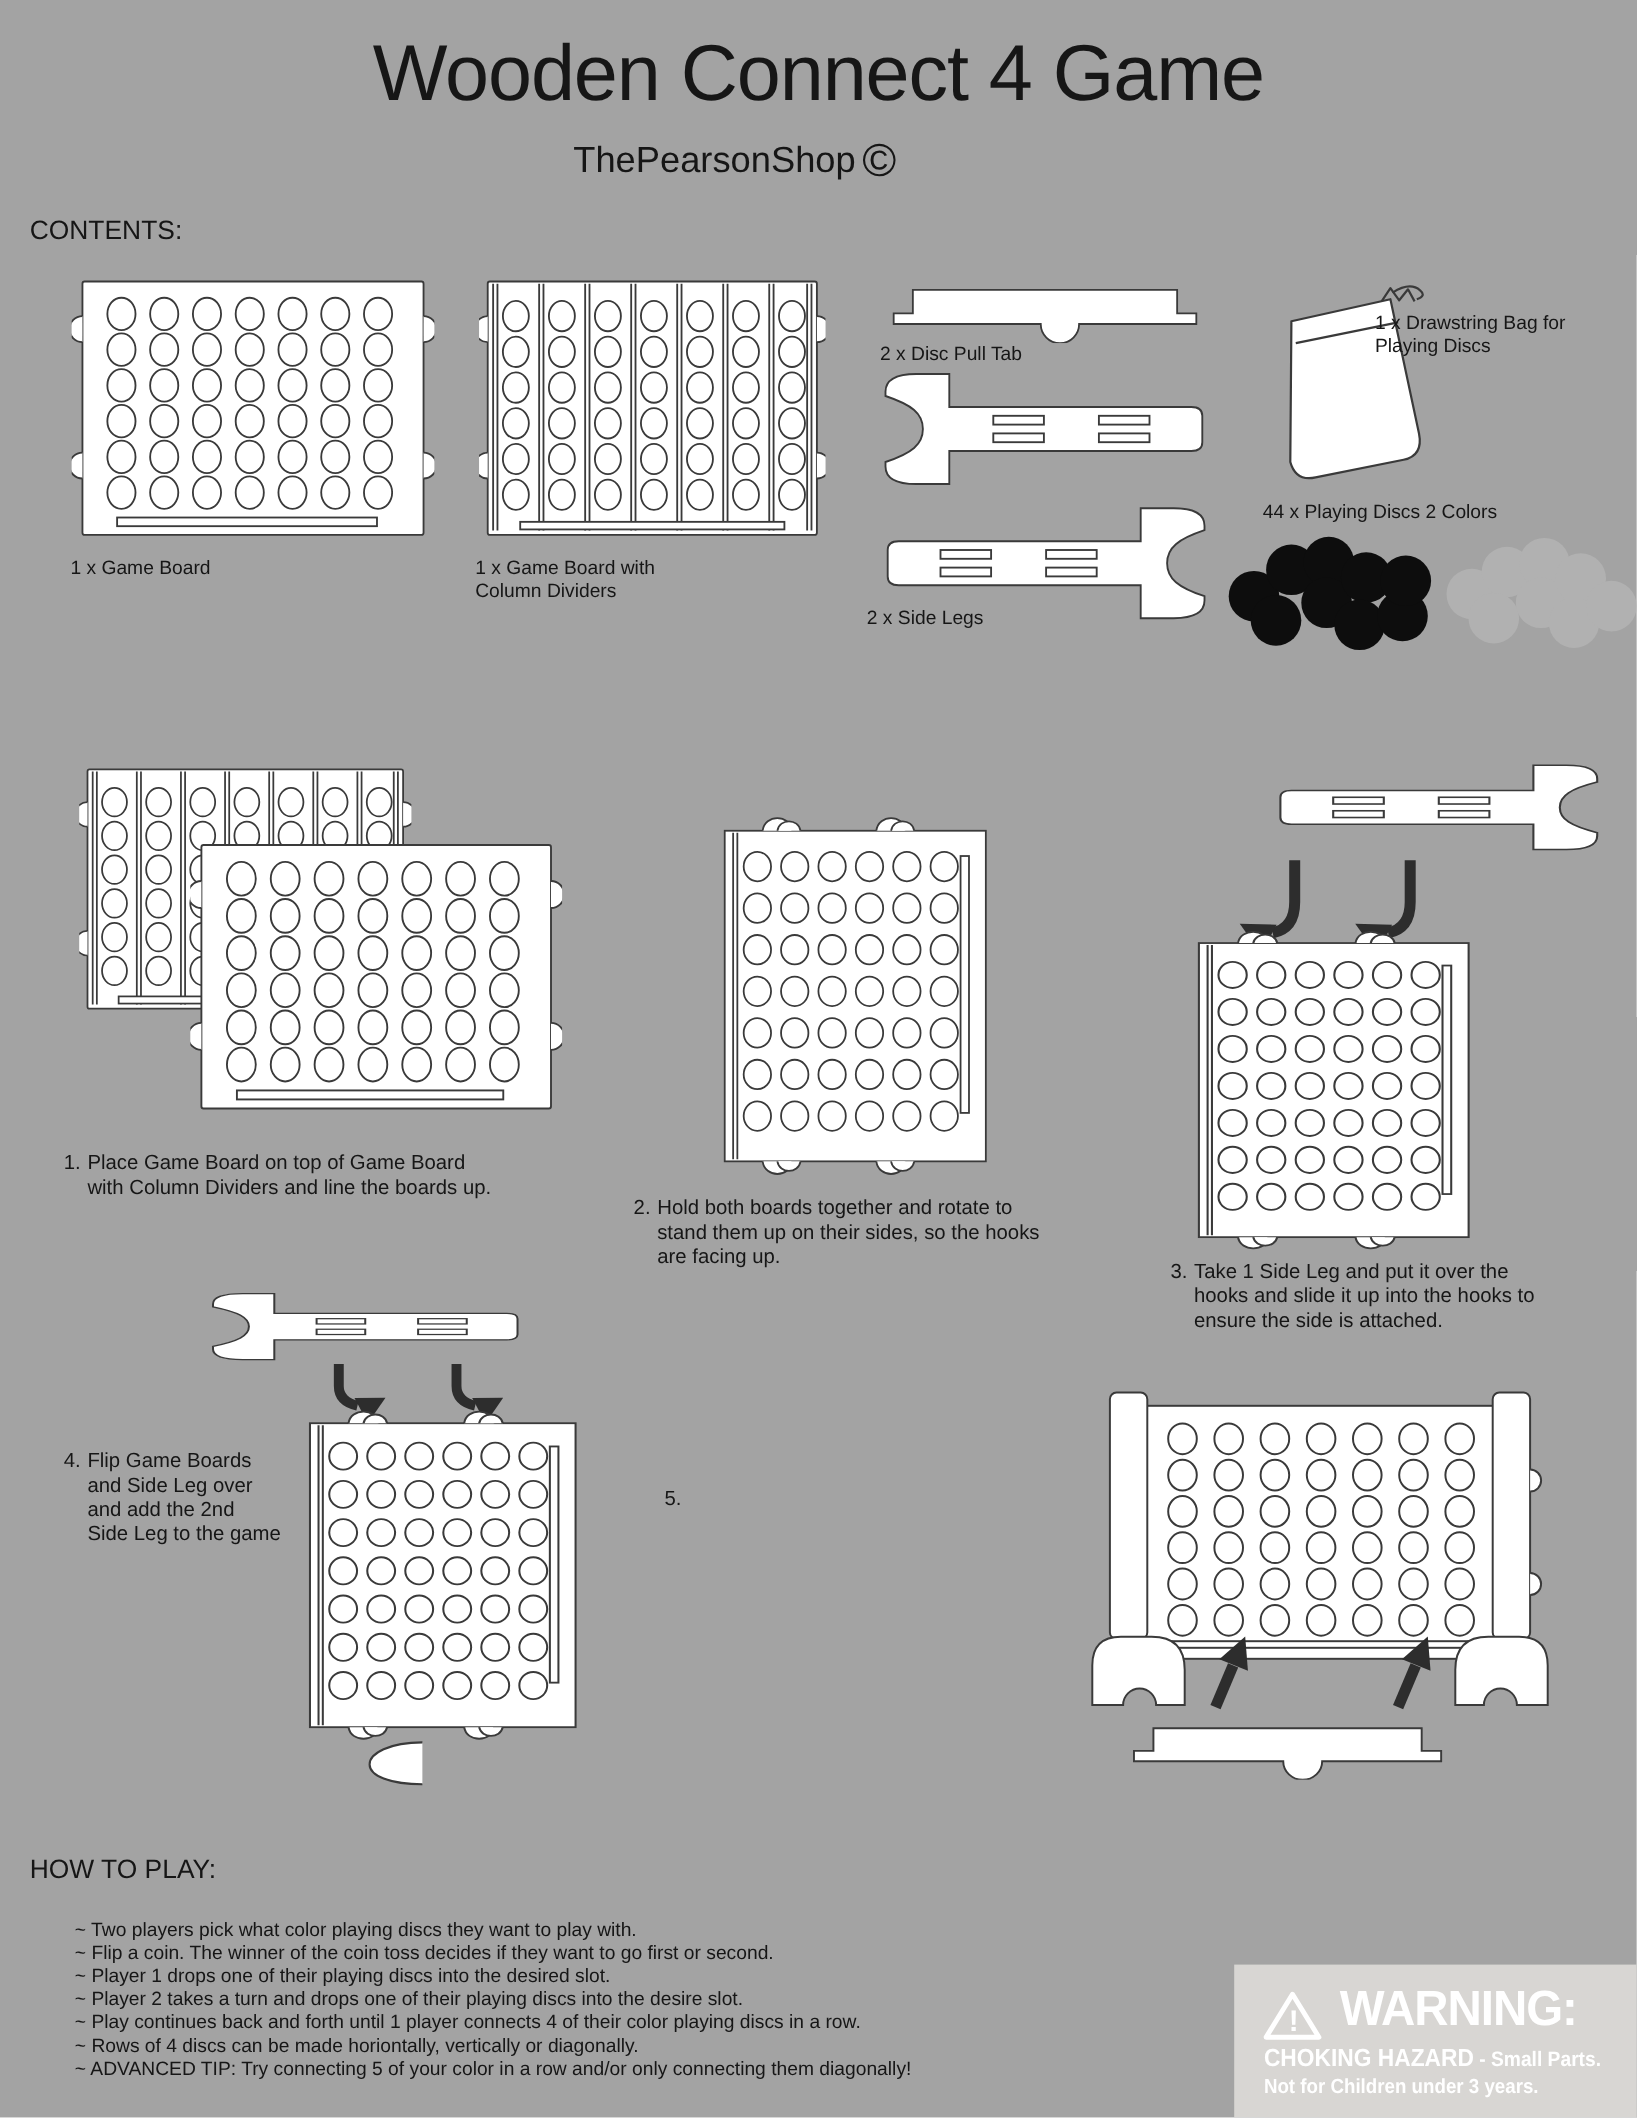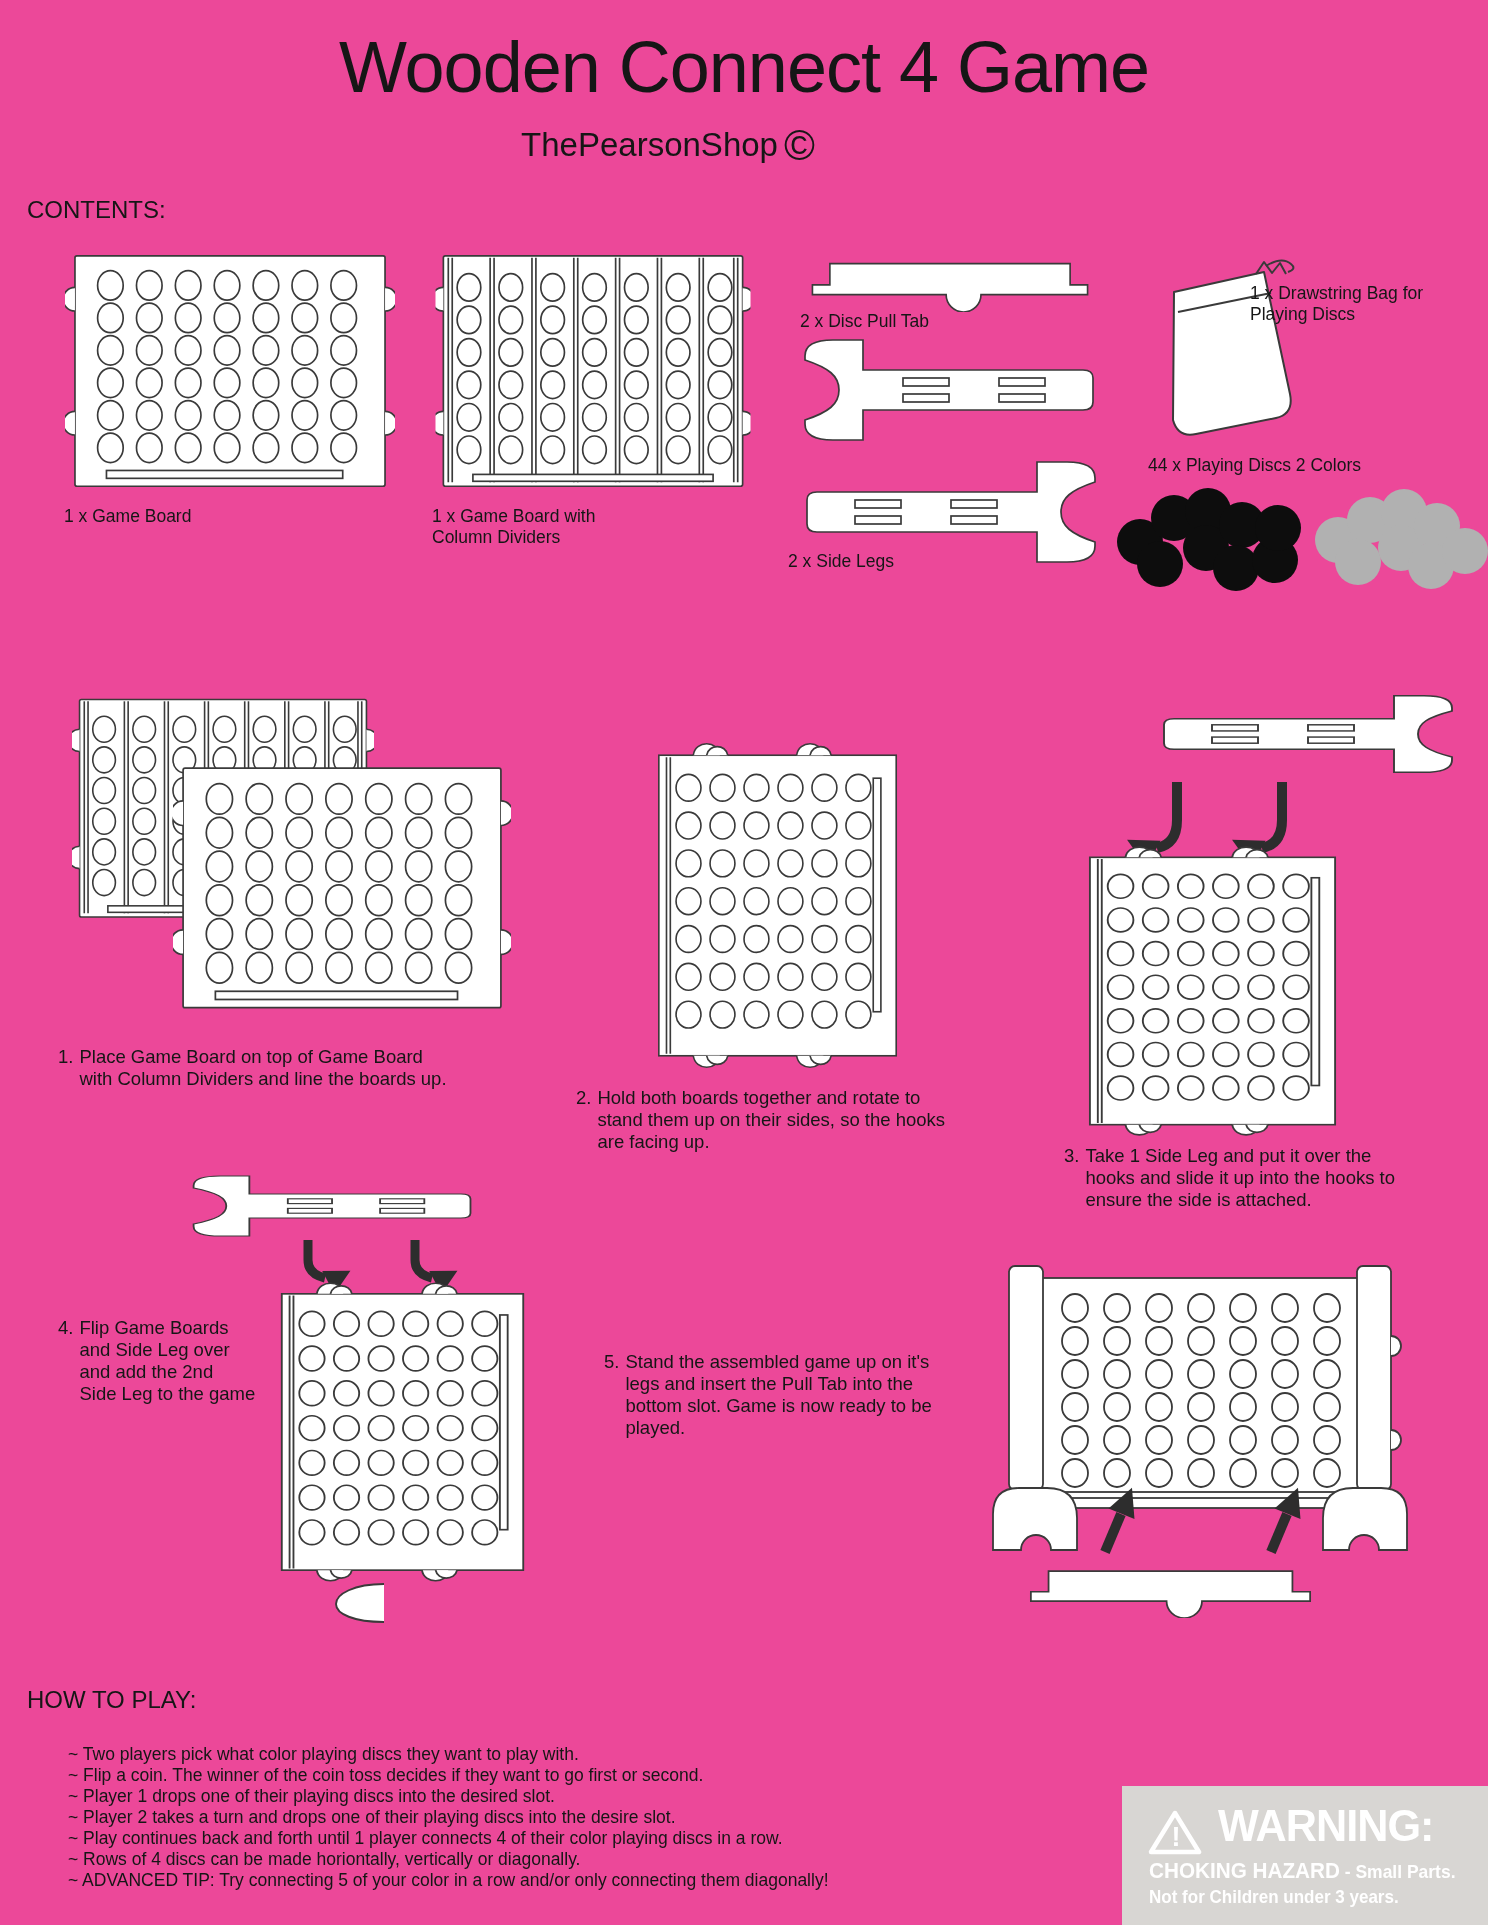--- a/index.html
+++ b/index.html
@@ -1,16 +1,16 @@
 <!DOCTYPE html>
 <html><head>
 <meta charset="utf-8">
 <style>
   html,body{margin:0;padding:0;background:#fff;}
-  #page{position:relative;width:1488px;height:1925px;background:#ec4899;
+  #page{position:relative;width:1488px;height:1925px;background:#a3a3a3;
         font-family:"Liberation Sans","DejaVu Sans",sans-serif;color:#161616;overflow:hidden;}
   .abs{position:absolute;}
   .title{left:0;top:26px;width:1488px;text-align:center;font-size:72px;letter-spacing:-1px;font-weight:400;}
   .subtitle{left:0;top:122px;width:1336px;text-align:center;font-size:33px;}
   .subtitle .copy{font-size:42px;vertical-align:-4px;margin-left:6px;}
   .heading{font-size:24px;letter-spacing:0;}
   .cap{font-size:17.5px;line-height:21px;white-space:pre-line;}
   .step{display:flex;font-size:18.5px;line-height:22px;}
   .stepnum{margin-right:6px;flex:0 0 auto;}
   .steptext{white-space:pre-line;}
@@ -444,24 +444,20 @@
     </g>
     <g transform="translate(166,0)">
       <line x1="120" y1="290" x2="136" y2="252" stroke="#2d2d2d" stroke-width="10"></line>
       <g transform="translate(138,248) rotate(22)">
           <polygon points="0,-24 -14,4 14,4" fill="#2d2d2d"></polygon>
         </g>
     </g>
   </svg>
   <div class="abs step" style="left:604px;top:1351px;width:390px">
     <span class="stepnum">5.</span>
-    <span class="steptext">Stand the assembled game up on it's
-legs and insert the Pull Tab into the
-bottom slot.  Game is now ready to be
-played.</span>
   </div>
 
   <div class="abs heading" style="left:27px;top:1686px">HOW TO PLAY:</div>
   <div class="abs rule" style="left:68px;top:1744px">~ Two players pick what color playing discs they want to play with.</div>
   <div class="abs rule" style="left:68px;top:1765px">~ Flip a coin.  The winner of the coin toss decides if they want to go first or second.</div>
   <div class="abs rule" style="left:68px;top:1786px">~ Player 1 drops one of their playing discs into the desired slot.</div>
   <div class="abs rule" style="left:68px;top:1807px">~ Player 2 takes a turn and drops one of their playing discs into the desire slot.</div>
   <div class="abs rule" style="left:68px;top:1828px">~ Play continues back and forth until 1 player connects 4 of their color playing discs in a row.</div>
   <div class="abs rule" style="left:68px;top:1849px">~ Rows of 4 discs can be made horiontally, vertically or diagonally.</div>
   <div class="abs rule" style="left:68px;top:1870px">~ ADVANCED TIP: Try connecting 5 of your color in a row and/or only connecting them diagonally!</div>

